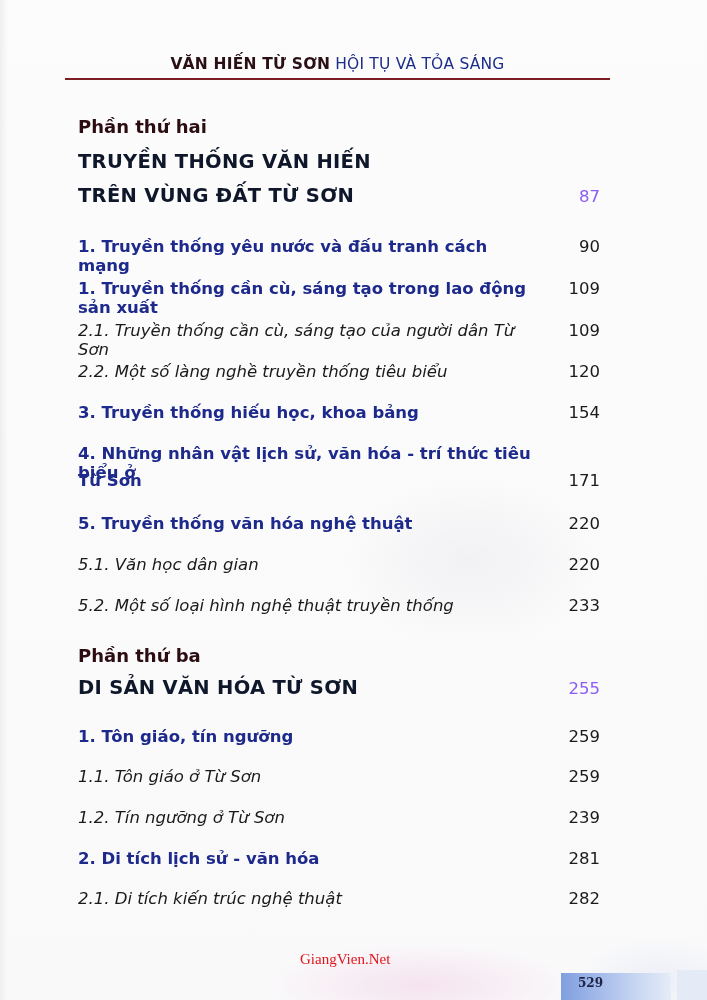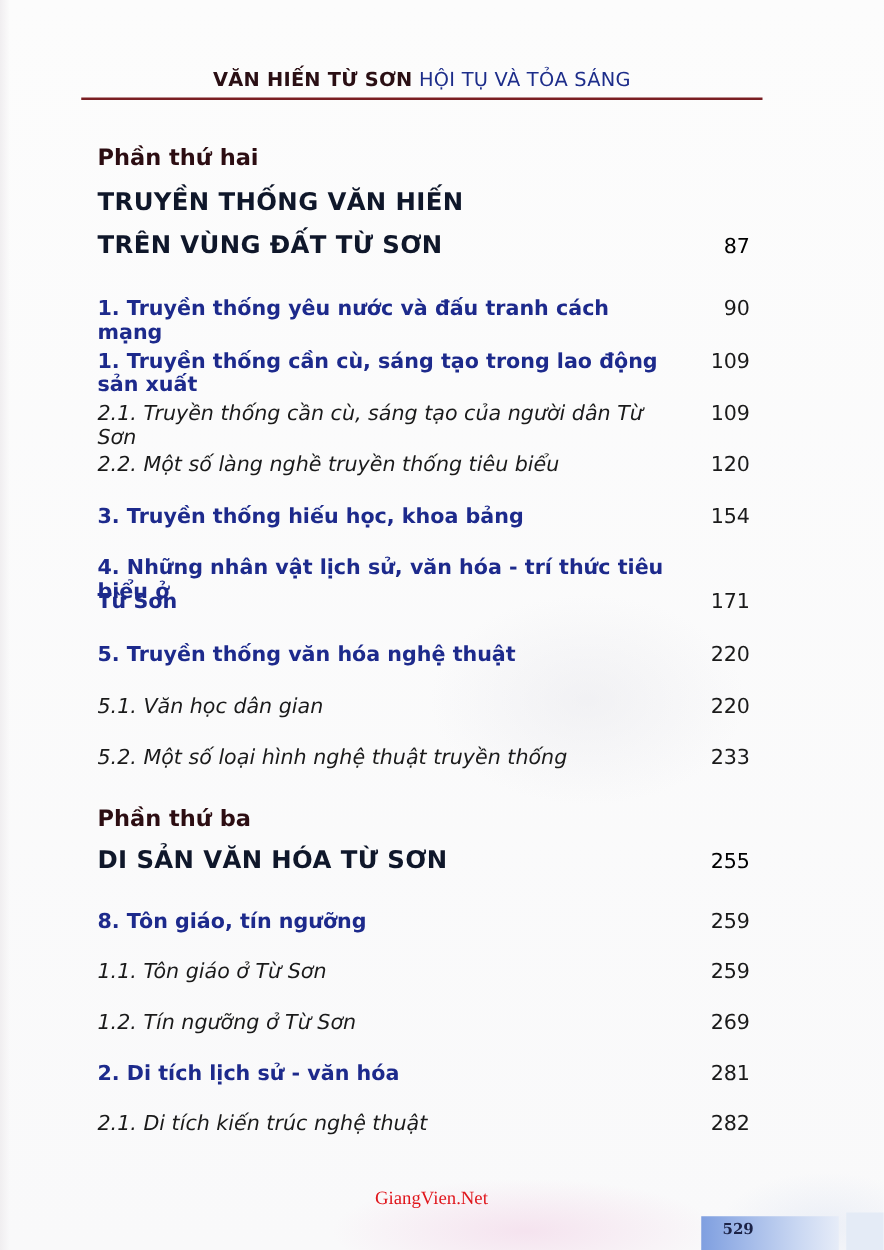--- a/index.html
+++ b/index.html
@@ -40,21 +40,21 @@
   }
   .row {
     position: absolute; left: 78px; width: 522px; display: flex; align-items: baseline;
     font-size: 16.5px;
   }
   .row .text { flex: 1; }
   .row .page { width: 60px; text-align: right; color: #1a1a1a; font-weight: normal; font-style: normal; }
   .row.lvl1 .text { color: #1d2a8c; font-weight: bold; }
   .row.lvl2 .text { color: #1a1a1a; font-style: italic; }
   .part-page {
-    position: absolute; right: 107px; font-size: 16.5px; color: #000000; text-align: center;
+    position: absolute; right: 107px; font-size: 16.5px; color: #8b5cf6; text-align: center;
   }
 
   .watermark {
     position: absolute; left: 300px; top: 951px; font-size: 15px; color: #e0161c;
     font-family: Liberation Serif, serif;
   }
   .folio-tab {
     position: absolute; left: 561px; top: 973px; width: 110px; height: 27px;
     background: linear-gradient(to right, #7f9fe0, #c9d7f2 70%, #e6ecf8);
   }
@@ -123,30 +123,30 @@
 <div class="row lvl2" style="top:596px">
   <span class="text">5.2. Một số loại hình nghệ thuật truyền thống</span>
   <span class="page">233</span>
 </div>
 
 <div class="part-label" style="top:645px">Phần thứ ba</div>
 <div class="part-title" style="top:676px">DI SẢN VĂN HÓA TỪ SƠN</div>
 <div class="part-page" style="top:679px">255</div>
 
 <div class="row lvl1" style="top:727px">
-  <span class="text">8. Tôn giáo, tín ngưỡng</span>
+  <span class="text">1. Tôn giáo, tín ngưỡng</span>
   <span class="page">259</span>
 </div>
 <div class="row lvl2" style="top:767px">
   <span class="text">1.1. Tôn giáo ở Từ Sơn</span>
   <span class="page">259</span>
 </div>
 <div class="row lvl2" style="top:808px">
   <span class="text">1.2. Tín ngưỡng ở Từ Sơn</span>
-  <span class="page">269</span>
+  <span class="page">239</span>
 </div>
 <div class="row lvl1" style="top:849px">
   <span class="text">2. Di tích lịch sử - văn hóa</span>
   <span class="page">281</span>
 </div>
 <div class="row lvl2" style="top:889px">
   <span class="text">2.1. Di tích kiến trúc nghệ thuật</span>
   <span class="page">282</span>
 </div>
 

